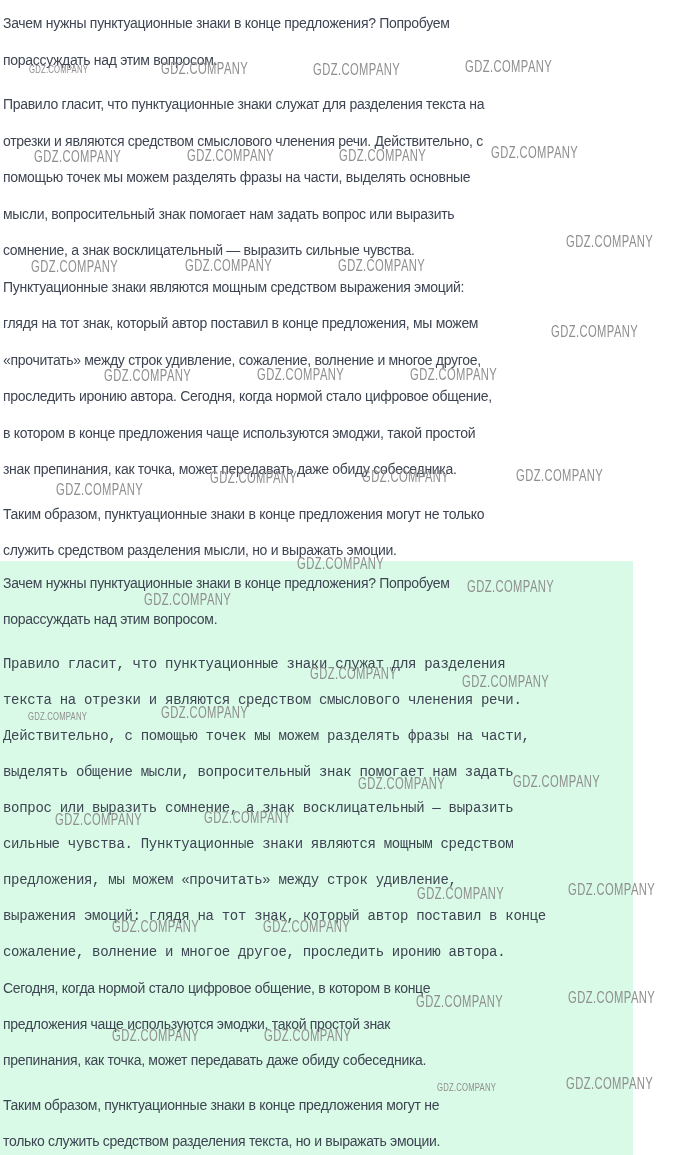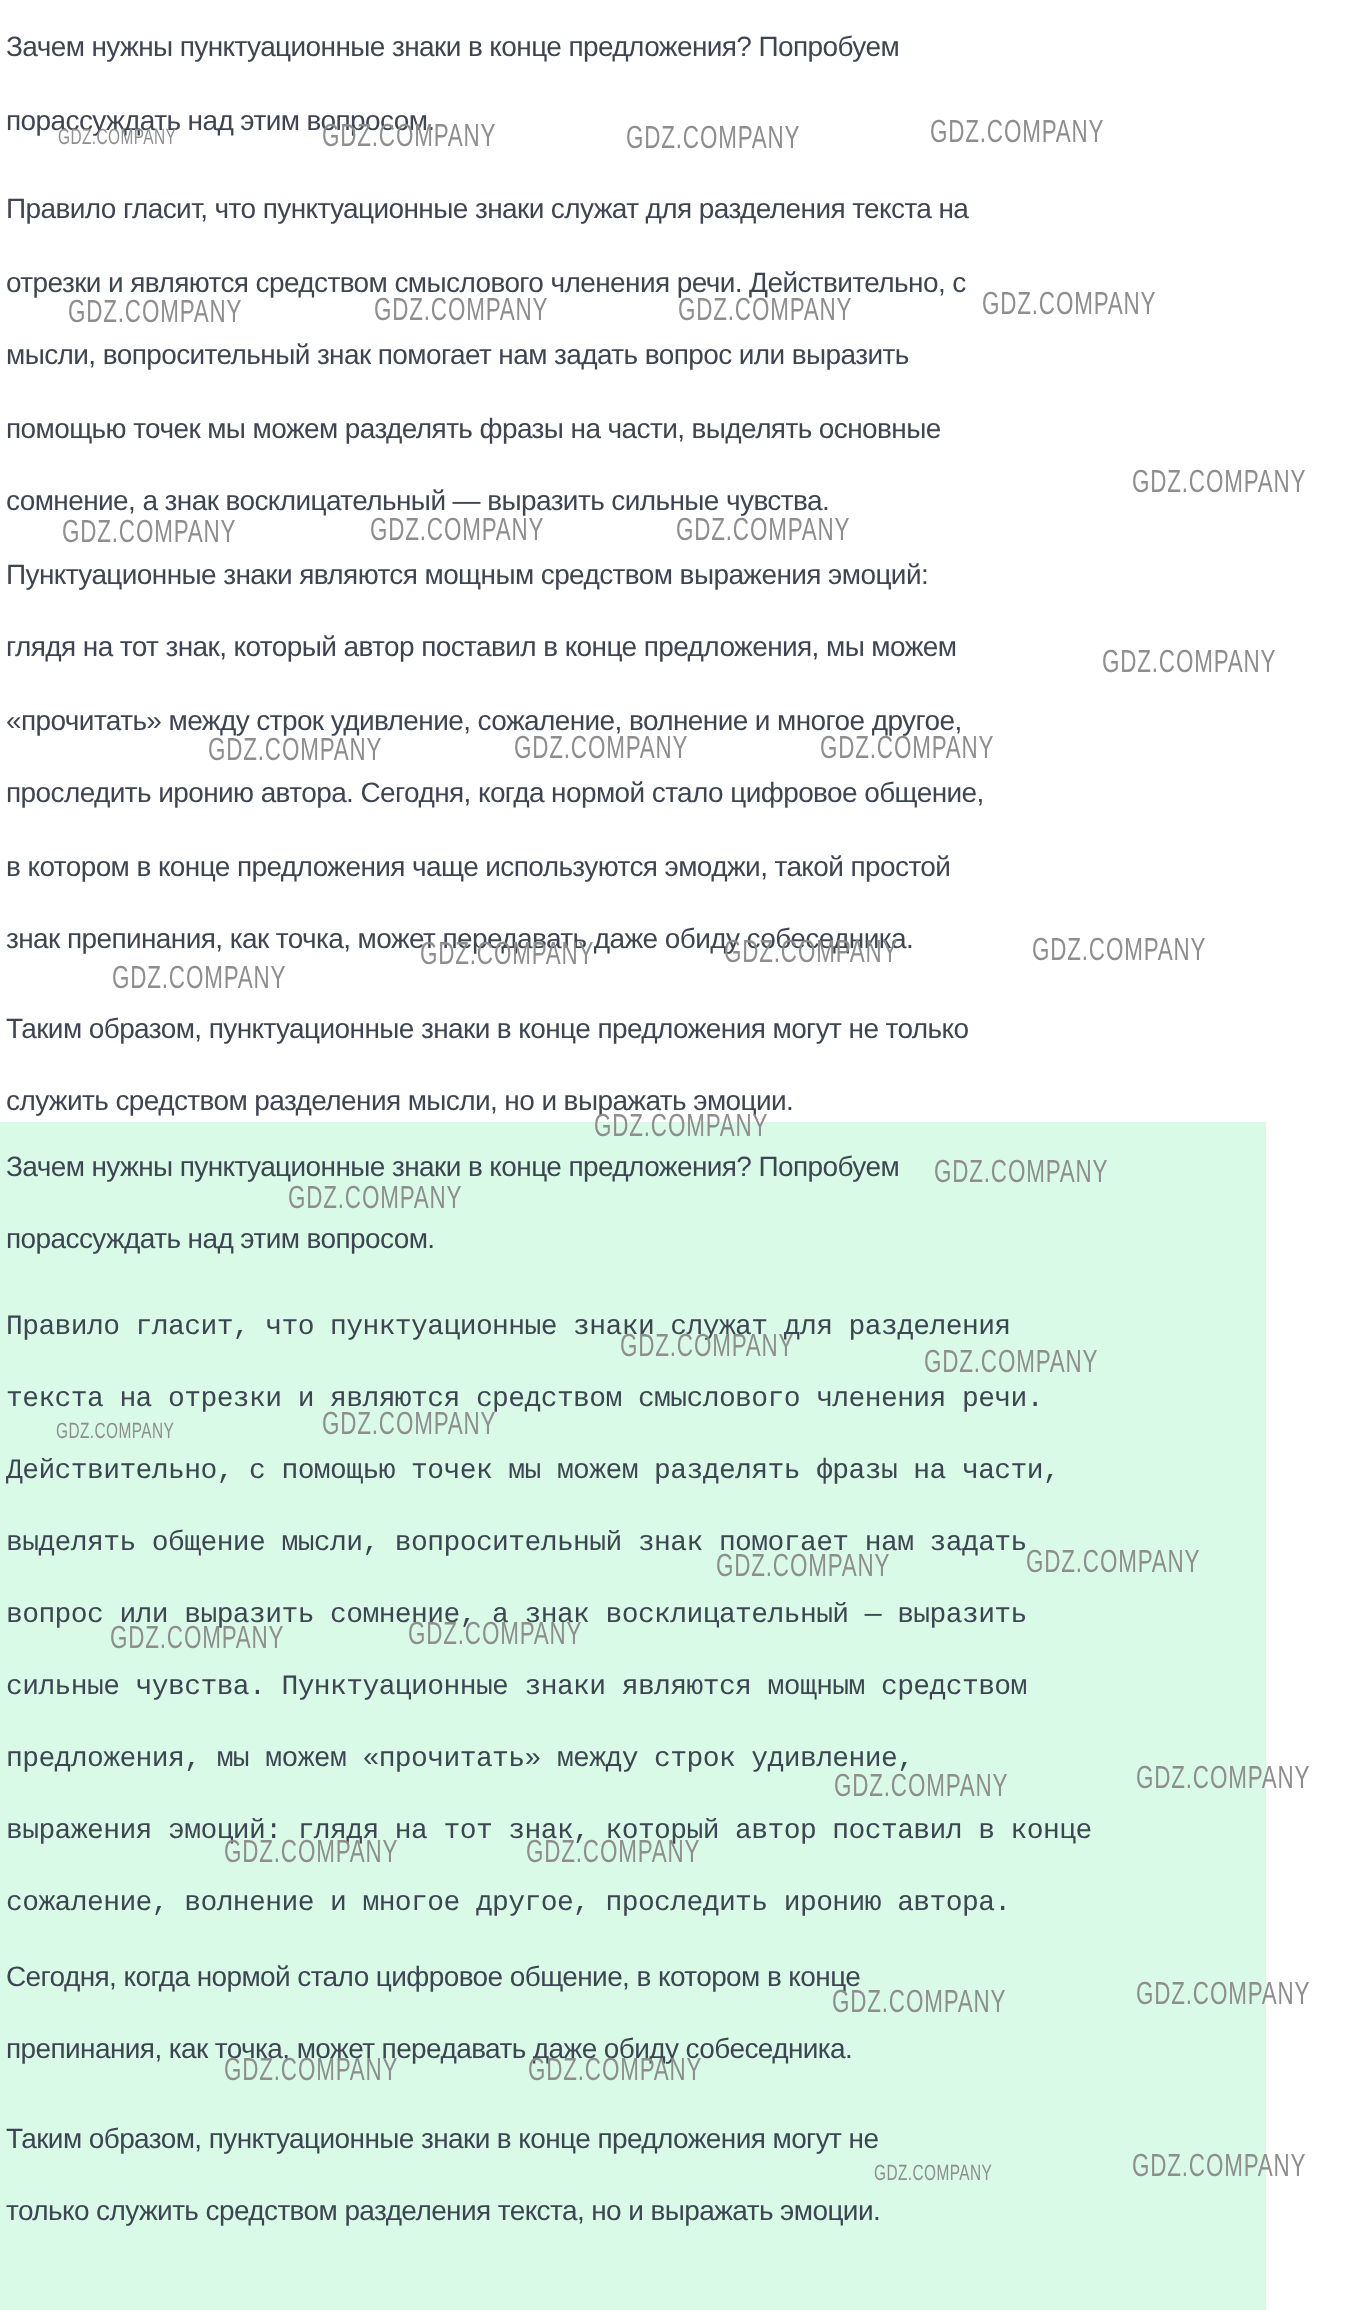--- a/index.html
+++ b/index.html
@@ -63,22 +63,22 @@
 <body>
 
 <div class="text-section white-sec">
     <div class="paragraph">
       <div class="line">Зачем нужны пунктуационные знаки в конце предложения? Попробуем</div>
       <div class="line">порассуждать над этим вопросом.</div>
     </div>
     <div class="paragraph">
       <div class="line">Правило гласит, что пунктуационные знаки служат для разделения текста на</div>
       <div class="line">отрезки и являются средством смыслового членения речи. Действительно, с</div>
+      <div class="line">помощью точек мы можем разделять фразы на части, выделять основные</div>
       <div class="line">мысли, вопросительный знак помогает нам задать вопрос или выразить</div>
-      <div class="line">помощью точек мы можем разделять фразы на части, выделять основные</div>
       <div class="line">сомнение, а знак восклицательный — выразить сильные чувства.</div>
     </div>
     <div class="paragraph">
       <div class="line">Пунктуационные знаки являются мощным средством выражения эмоций:</div>
       <div class="line">глядя на тот знак, который автор поставил в конце предложения, мы можем</div>
       <div class="line">«прочитать» между строк удивление, сожаление, волнение и многое другое,</div>
       <div class="line">проследить иронию автора. Сегодня, когда нормой стало цифровое общение,</div>
       <div class="line">в котором в конце предложения чаще используются эмоджи, такой простой</div>
       <div class="line">знак препинания, как точка, может передавать даже обиду собеседника.</div>
     </div>
@@ -99,20 +99,21 @@
       <div class="line">Действительно, с помощью точек мы можем разделять фразы на части,</div>
       <div class="line">выделять общение мысли, вопросительный знак помогает нам задать</div>
       <div class="line">вопрос или выразить сомнение, а знак восклицательный — выразить</div>
       <div class="line">сильные чувства. Пунктуационные знаки являются мощным средством</div>
       <div class="line">предложения, мы можем «прочитать» между строк удивление,</div>
       <div class="line">выражения эмоций: глядя на тот знак, который автор поставил в конце</div>
       <div class="line">сожаление, волнение и многое другое, проследить иронию автора.</div>
     </div>
     <div class="paragraph">
       <div class="line">Сегодня, когда нормой стало цифровое общение, в котором в конце</div>
+      <div class="line">предложения чаще используются эмоджи, такой простой знак</div>
       <div class="line">препинания, как точка, может передавать даже обиду собеседника.</div>
     </div>
     <div class="paragraph">
       <div class="line">Таким образом, пунктуационные знаки в конце предложения могут не</div>
       <div class="line">только служить средством разделения текста, но и выражать эмоции.</div>
     </div>
   </div>
 
 <div class="wm-layer">
     <span class="wm small" style="left: 29px; top: 64px;">GDZ.COMPANY</span>

